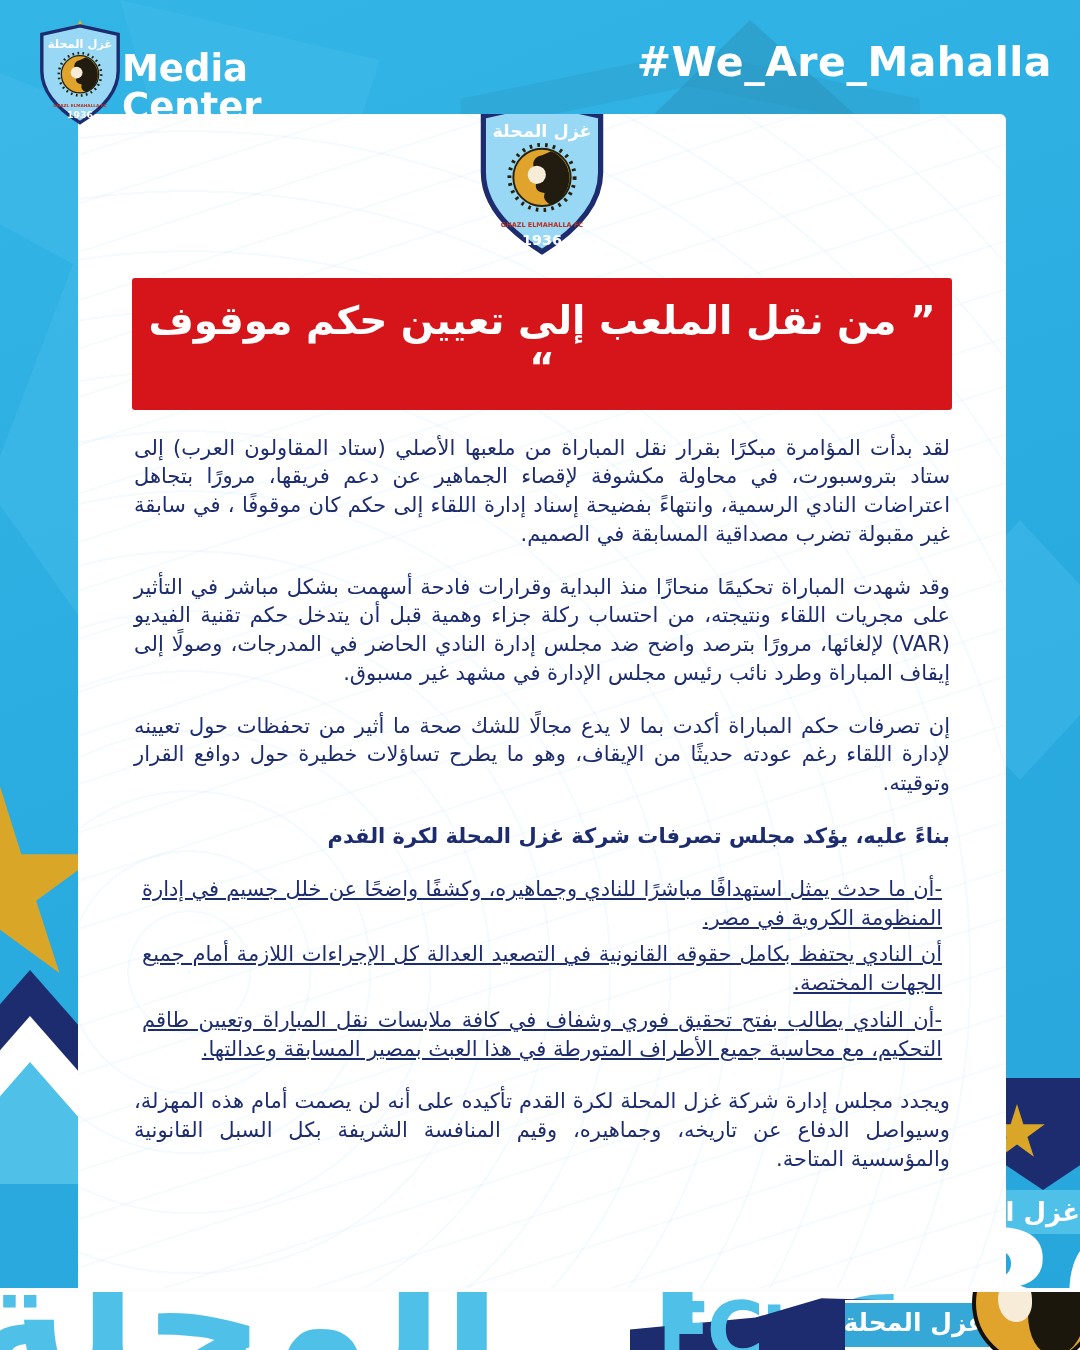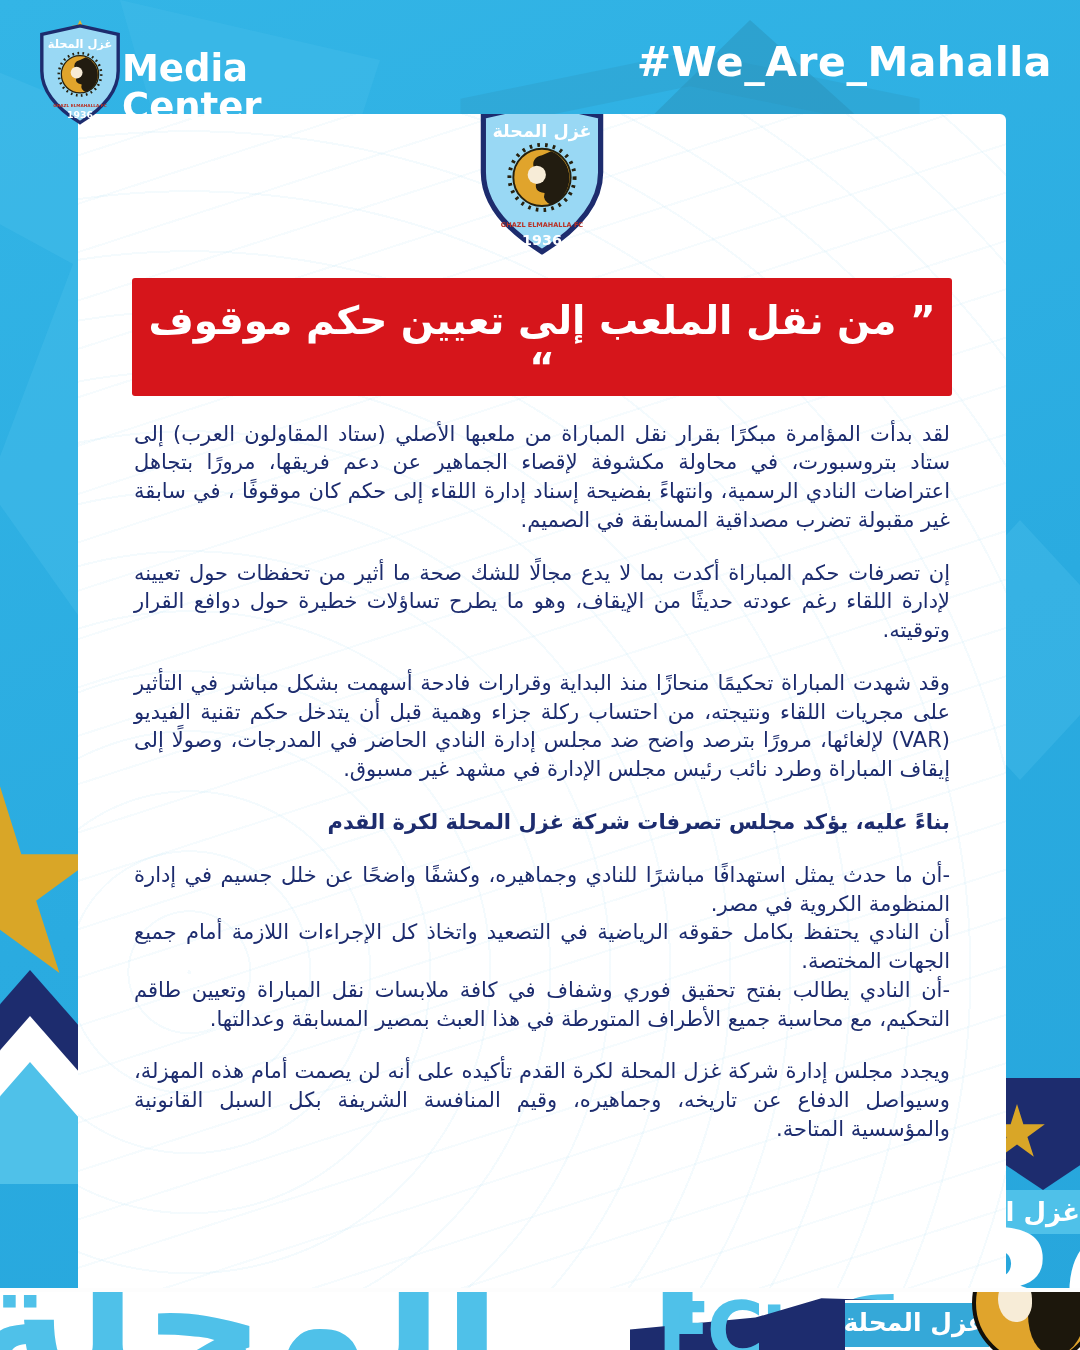--- a/index.html
+++ b/index.html
@@ -23,28 +23,28 @@
 
   
   .card{position:absolute;left:78px;top:114px;width:928px;height:1192px;background:#fff;border-radius:6px;z-index:2;overflow:hidden;
         background-image:
           repeating-linear-gradient(-18deg, rgba(42,171,224,0.045) 0 2px, transparent 2px 46px),
           repeating-radial-gradient(circle at 12% 72%, rgba(42,171,224,0.05) 0 2px, transparent 2px 60px);}
   .title-row{display:flex;direction:rtl;justify-content:center;align-items:flex-start;height:152px;margin-top:2px;}
   .title-frag{color:#232f6b;font-size:148px;font-weight:bold;line-height:.92;margin-top:-12px;}
   .crest-main{width:132px;height:172px;margin:-22px 6px 0 6px;flex:0 0 auto;}
 
-  .banner{margin:10px 54px 0 54px;background:#d6151b;border-radius:3px;text-align:center;padding:20px 14px 4px 14px;direction:rtl;}
+  .banner{margin:10px 54px 0 54px;background:#d6151b;border-radius:3px;text-align:center;padding:20px 14px 18px 14px;direction:rtl;}
   .banner-h1{color:#fff;font-size:39px;font-weight:bold;line-height:1.2;}
   .banner-h2{color:#fff;font-size:27px;font-weight:bold;margin-top:10px;line-height:1.25;}
 
   .body-text{margin:24px 56px 0 56px;direction:rtl;text-align:justify;color:#1d2c6e;font-size:21px;line-height:1.37;font-weight:500;}
   .body-text p{margin:0 0 24px 0;}
   .body-text p.bold{font-weight:bold;}
-  .body-text .li{margin:0;}
+  .body-text .li{margin:8px;text-decoration:underline;}
   .body-text .list{margin:0 0 24px 0;}
 
   
   .left-deco{position:absolute;left:0;top:772px;width:80px;height:412px;z-index:1;overflow:hidden;}
   .ld-star{position:absolute;left:-108px;top:8px;width:212px;height:212px;background:#d9a627;
            clip-path:polygon(50% 0%,61% 35%,98% 35%,68% 57%,79% 91%,50% 70%,21% 91%,32% 57%,2% 35%,39% 35%);}
   .ld-chev{position:absolute;left:-34px;width:128px;height:260px;clip-path:polygon(0 28%,50% 0,100% 28%,100% 100%,0 100%);}
   .ld-chev.navy{top:198px;background:#1d2c6e;}
   .ld-chev.white{top:244px;background:#fff;}
   .ld-chev.cyan{top:290px;background:#4fc1e9;}
@@ -144,26 +144,26 @@
         </svg>
       </div>
     </div>
 
     <section class="banner">
       <div class="banner-h1">” من نقل الملعب إلى تعيين حكم موقوف “</div>
     </section>
 
     <section class="body-text">
       <p>لقد بدأت المؤامرة مبكرًا بقرار نقل المباراة من ملعبها الأصلي (ستاد المقاولون العرب) إلى ستاد بتروسبورت، في محاولة مكشوفة لإقصاء الجماهير عن دعم فريقها، مرورًا بتجاهل اعتراضات النادي الرسمية، وانتهاءً بفضيحة إسناد إدارة اللقاء إلى حكم كان موقوفًا ، في سابقة غير مقبولة تضرب مصداقية المسابقة في الصميم.</p>
+      <p>وقد شهدت المباراة تحكيمًا منحازًا منذ البداية وقرارات فادحة أسهمت بشكل مباشر في التأثير على مجريات اللقاء ونتيجته،  من احتساب ركلة جزاء وهمية قبل أن يتدخل حكم تقنية الفيديو (VAR) لإلغائها، مرورًا بترصد واضح ضد مجلس إدارة النادي الحاضر في المدرجات، وصولًا إلى إيقاف المباراة وطرد نائب رئيس مجلس الإدارة في مشهد غير مسبوق.</p>
       <p>إن تصرفات حكم المباراة أكدت بما لا يدع مجالًا للشك صحة ما أثير من تحفظات حول تعيينه لإدارة اللقاء رغم عودته حديثًا من الإيقاف، وهو ما يطرح تساؤلات خطيرة حول دوافع القرار وتوقيته.</p>
-      <p>وقد شهدت المباراة تحكيمًا منحازًا منذ البداية وقرارات فادحة أسهمت بشكل مباشر في التأثير على مجريات اللقاء ونتيجته،  من احتساب ركلة جزاء وهمية قبل أن يتدخل حكم تقنية الفيديو (VAR) لإلغائها، مرورًا بترصد واضح ضد مجلس إدارة النادي الحاضر في المدرجات، وصولًا إلى إيقاف المباراة وطرد نائب رئيس مجلس الإدارة في مشهد غير مسبوق.</p>
       <p class="bold">بناءً عليه، يؤكد مجلس تصرفات شركة غزل المحلة لكرة القدم</p>
       <div class="list">
         <p class="li">-أن ما حدث يمثل استهدافًا مباشرًا للنادي وجماهيره، وكشفًا واضحًا عن خلل جسيم في إدارة المنظومة الكروية في مصر.</p>
-        <p class="li">أن النادي يحتفظ بكامل حقوقه الرياضية في التصعيد واتخاذ كل الإجراءات اللازمة أمام جميع الجهات المختصة.</p>
+        <p class="li">أن النادي يحتفظ بكامل حقوقه القانونية في التصعيد العدالة كل الإجراءات اللازمة أمام جميع الجهات المختصة.</p>
         <p class="li">-أن النادي يطالب بفتح تحقيق فوري وشفاف في كافة ملابسات نقل المباراة وتعيين طاقم التحكيم، مع محاسبة جميع الأطراف المتورطة في هذا العبث بمصير المسابقة وعدالتها.</p>
       </div>
       <p>ويجدد مجلس إدارة شركة غزل المحلة لكرة القدم تأكيده على أنه لن يصمت أمام هذه المهزلة، وسيواصل الدفاع عن تاريخه، وجماهيره، وقيم المنافسة الشريفة بكل السبل القانونية والمؤسسية المتاحة.</p>
     </section>
   </main>
 
   <div class="bottom-strip">
     <div class="strip-word">غزل المحلة</div>
     <div class="strip-shield"></div>
     <div class="strip-fc">FC</div>

